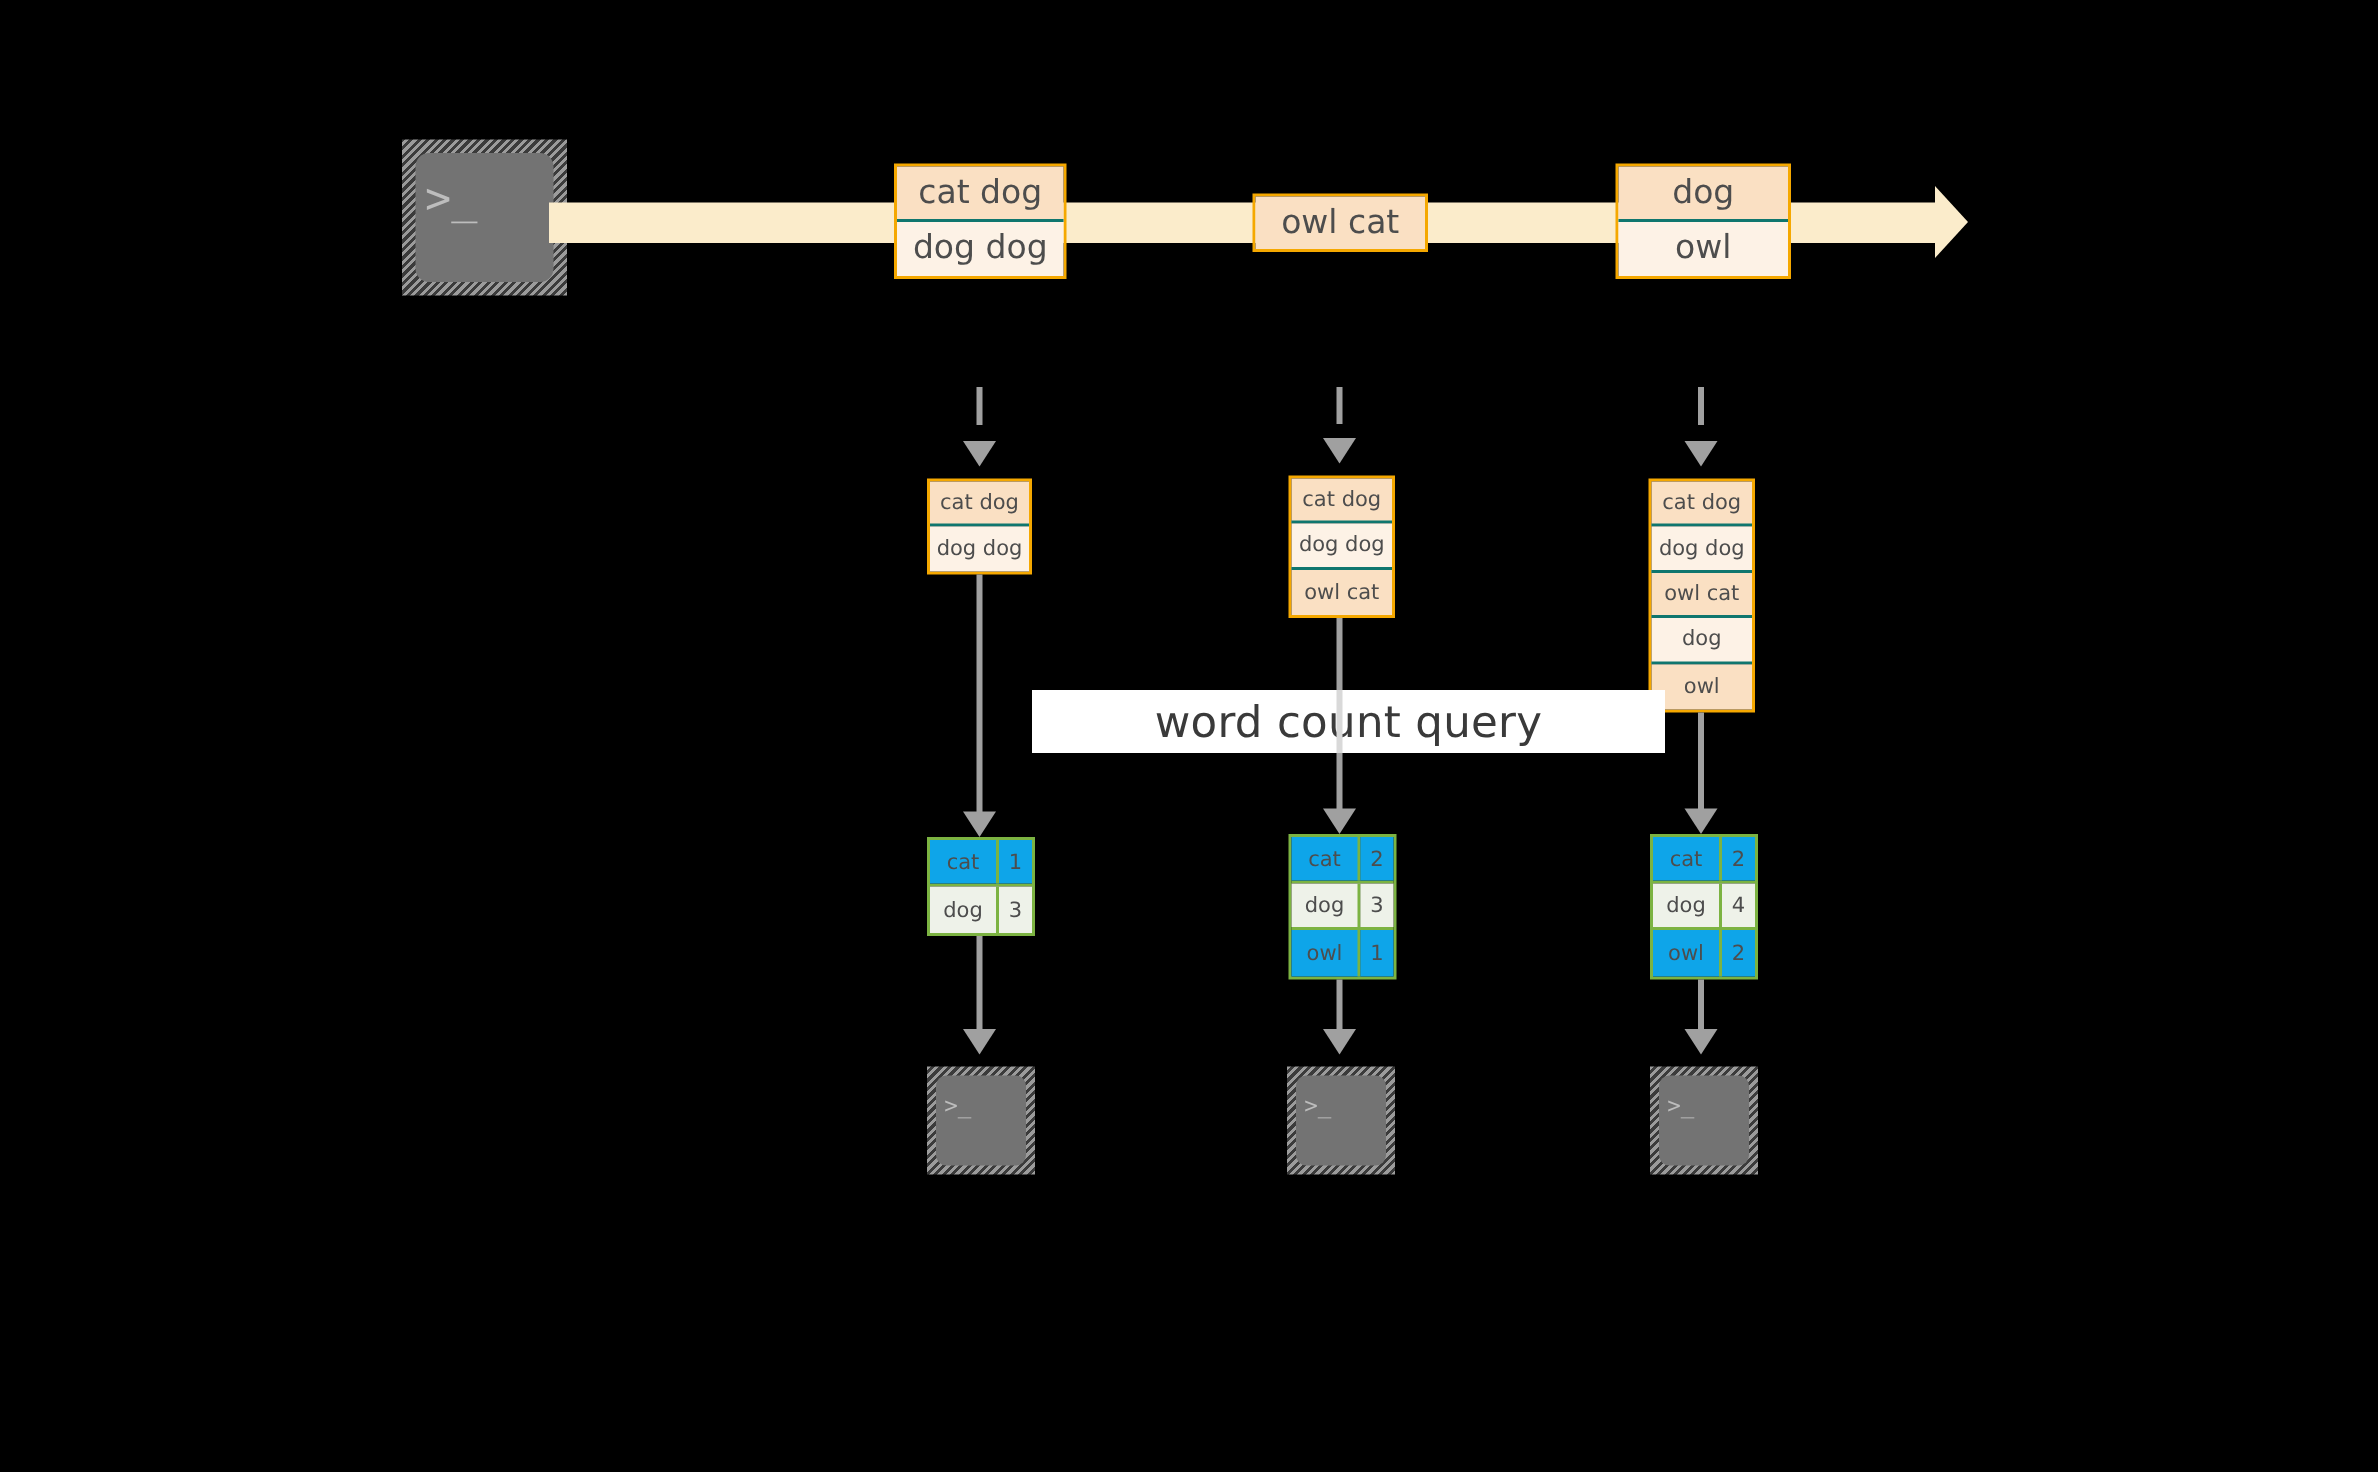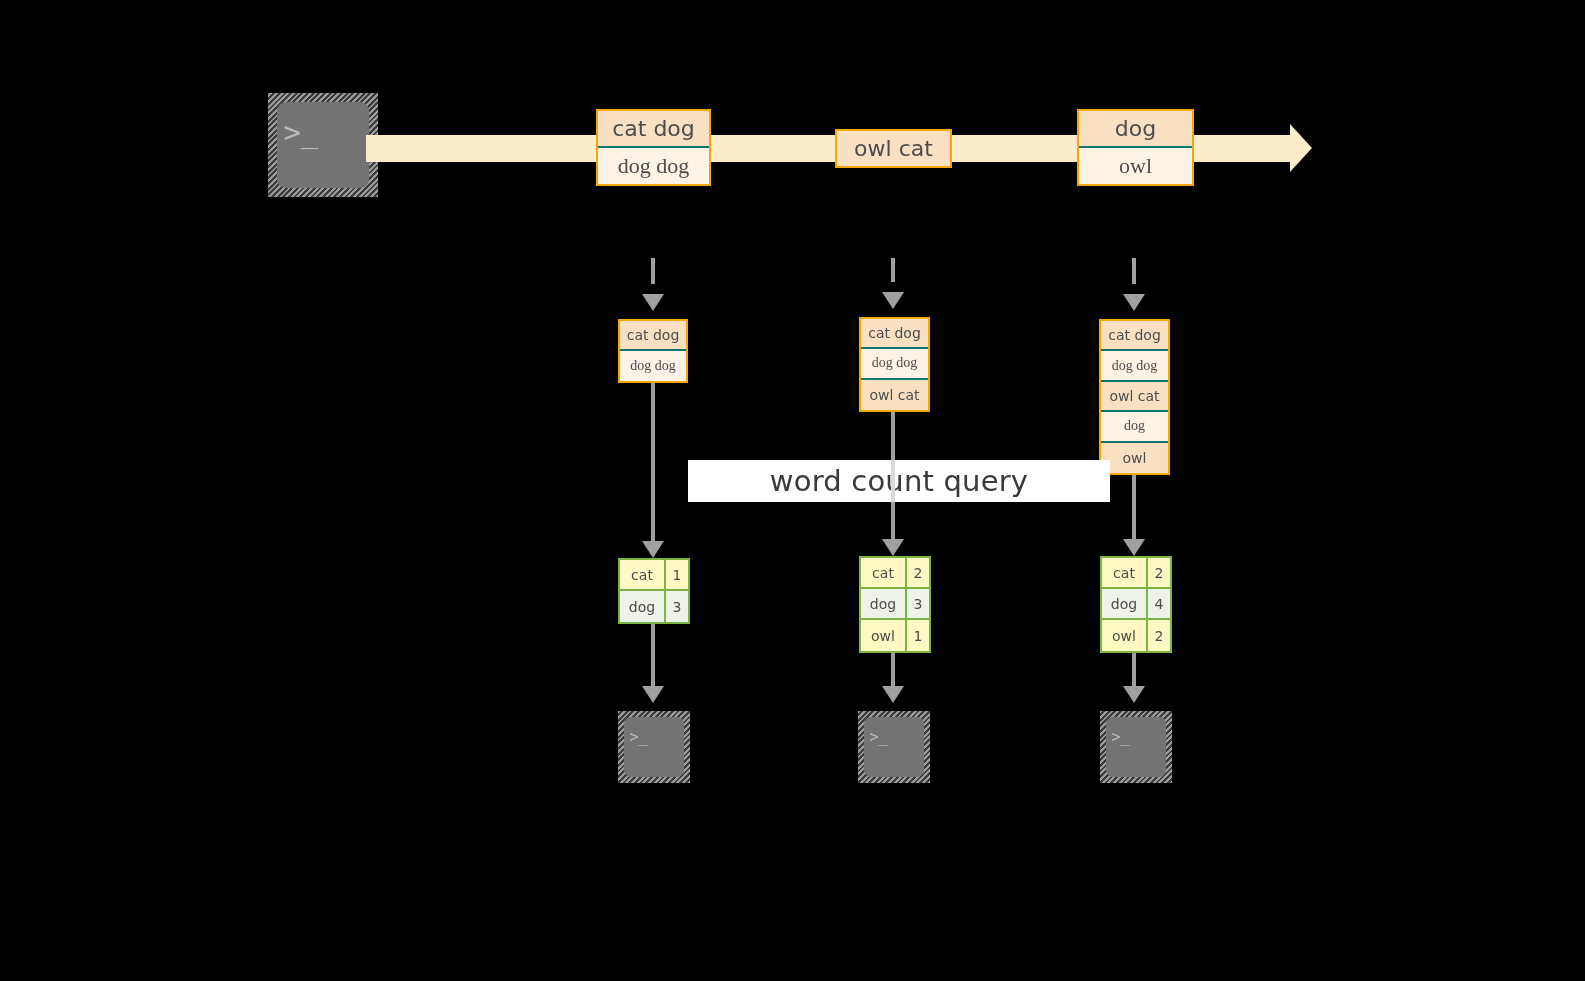--- a/index.html
+++ b/index.html
@@ -73,21 +73,21 @@
     box-sizing: border-box;
     display: flex;
     align-items: center;
     justify-content: center;
     color: #4d4d4d;
     white-space: nowrap;
     border-bottom: 2px solid #0f766e;
   }
   .obox .orow:last-child { border-bottom: none; }
   .orow.shade-a { background: #fae0c3; }
-  .orow.shade-b { background: #fdf2e6; font-family: Liberation Serif, serif; }
+  .orow.shade-b { background: #fdf2e6; }
 
   .obox.top-big .orow { height: 50%; font-size: 22px; }
   .obox.top-single .orow { height: 100%; font-size: 22px; }
   .obox.stack .orow { font-size: 14px; }
 
   
   .gtable {
     position: absolute;
     box-sizing: border-box;
     border: 2px solid #7cb342;
@@ -114,21 +114,21 @@
   .gtable .gcell-num {
     box-sizing: border-box;
     flex: 1;
     display: flex;
     align-items: center;
     justify-content: center;
     font-size: 14px;
     color: #4d4d4d;
   }
   .grow.gshade-a .gcell-word,
-  .grow.gshade-a .gcell-num { background: #fef9c3; }
+  .grow.gshade-a .gcell-num { background: #0ea5e9; }
   .grow.gshade-b .gcell-word,
   .grow.gshade-b .gcell-num { background: #eef2e9; }
 
   
   .vline {
     position: absolute;
     width: 4px;
     background: #a0a0a0;
   }
   .vline.dashed {

